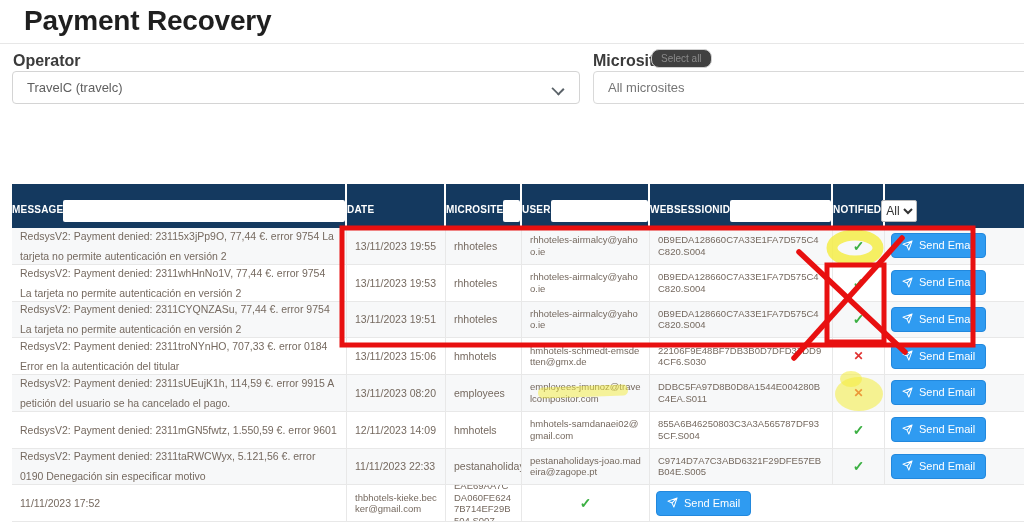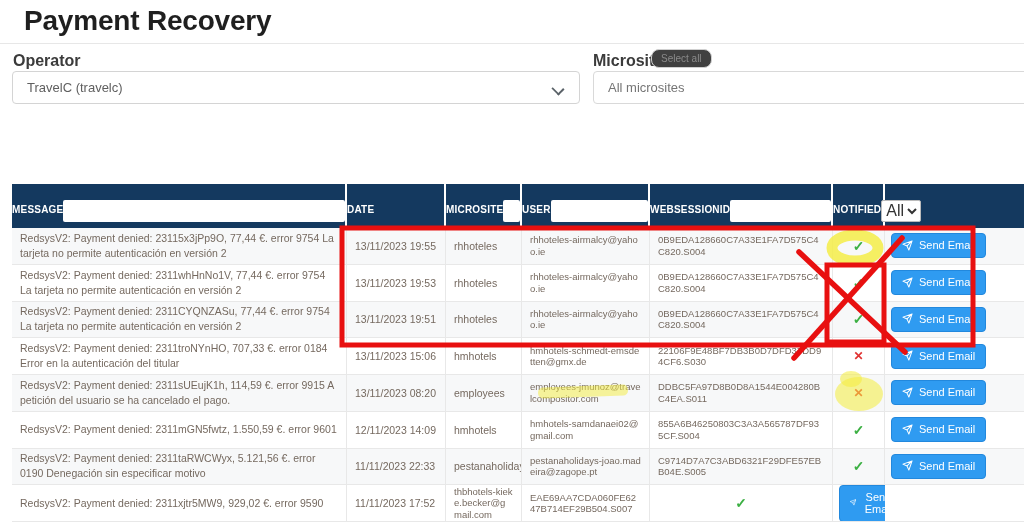--- a/index.html
+++ b/index.html
@@ -18,26 +18,26 @@
   .microsite-select{position:absolute;left:593px;top:71px;width:440px;height:33px;border:1px solid #d9d9d9;border-radius:4px;box-sizing:border-box;display:flex;align-items:center;padding:0 14px;font-size:13px;color:#757575;background:#fff;cursor:pointer;}
 
   .grid-table{position:absolute;left:12px;top:184px;width:1012px;height:338px;}
   .cols{display:grid;grid-template-columns:335px 99px 76px 128px 183px 52px 1fr;}
   .thead{background:#14395f;height:44px;}
   .th{position:relative;border-right:2px solid #fff;display:flex;align-items:center;padding-top:6px;box-sizing:border-box;}
   .th:last-child{border-right:none;}
   .th-label{color:#fff;font-size:10px;font-weight:700;letter-spacing:.2px;white-space:nowrap;}
   .th input{margin-top:4px;height:20px;border:none;border-radius:2px;width:calc(100% - 16px);outline:none;background:#fff;}
   .th.th-message input{width:calc(100% - 20px);}
-  .th select{margin-top:3px;width:42px;height:22px;font-size:16px;color:#333;border:1px solid #bbb;border-radius:2px;background:#fff;}
+  .th select{margin-top:3px;width:42px;height:22px;font-size:12px;color:#333;border:1px solid #bbb;border-radius:2px;background:#fff;}
 
   .tr{height:36.75px;border-bottom:1px solid #e8e8e8;background:#fff;box-sizing:border-box;}
   .tr:nth-child(even){background:#f7f8f9;}
   .td{border-right:1px solid #e8e8e8;padding:2px 8px;display:flex;align-items:center;font-size:10.5px;color:#75695f;overflow:hidden;box-sizing:border-box;}
-  .td.c-message{line-height:15px;}
+  .td.c-message{line-height:20px;}
   .td.c-user,.td.c-ws{font-size:9.5px;line-height:11.5px;word-break:break-all;}
   .td.c-notified{justify-content:center;}
   .td.c-action{border-right:none;padding-left:6px;}
   .check-icon{color:#3cb043;font-size:14px;font-weight:700;}
   .cross-icon{color:#e03131;font-size:12px;font-weight:700;}
   .send-btn{display:flex;align-items:center;gap:6px;background:#2f9bf1;color:#fff;border:1px solid #2288dd;border-radius:4px;padding:5px 10px 6px 10px;font-size:11px;cursor:pointer;font-family:"Liberation Sans",sans-serif;}
 
   .annotations{position:absolute;left:0;top:0;width:1024px;height:522px;pointer-events:none;z-index:10;}
 </style>
 </head>
@@ -224,21 +224,20 @@
           <button class="send-btn">
             <svg width="11" height="11" viewBox="0 0 24 24" fill="none" stroke="#fff" stroke-width="2.2" stroke-linejoin="round" stroke-linecap="round">
               <path d="M22 2 L11 13 M22 2 L15 22 L11 13 L2 9 Z"></path>
             </svg>
             <span>Send Email</span>
           </button>
         </div>
       </div>
 
       <div class="tr cols">
-        <div class="td c-message">RedsysV2: Payment denied: 2311xjtr5MW9, 929,02 €. error 9590</div>
         <div class="td c-date">11/11/2023 17:52</div>
         <div class="td c-user">thbhotels-kieke.becker@gmail.com</div>
         <div class="td c-ws">EAE69AA7CDA060FE6247B714EF29B504.S007</div>
         <div class="td c-notified">
           <span class="check-icon">✓</span>
 
         </div>
         <div class="td c-action">
           <button class="send-btn">
             <svg width="11" height="11" viewBox="0 0 24 24" fill="none" stroke="#fff" stroke-width="2.2" stroke-linejoin="round" stroke-linecap="round">

